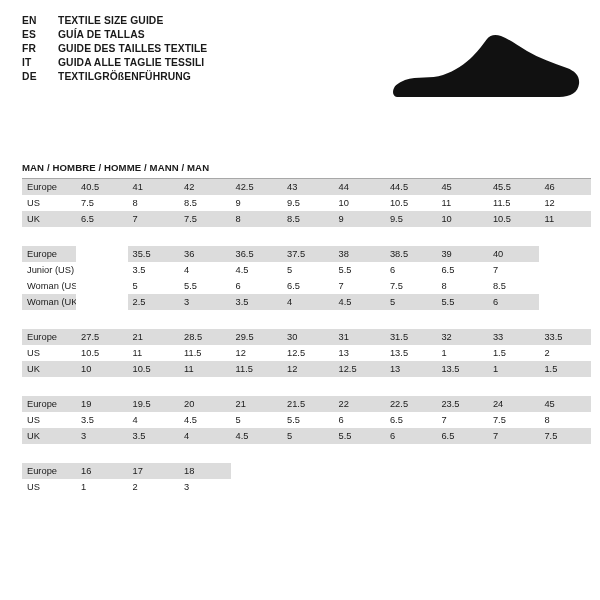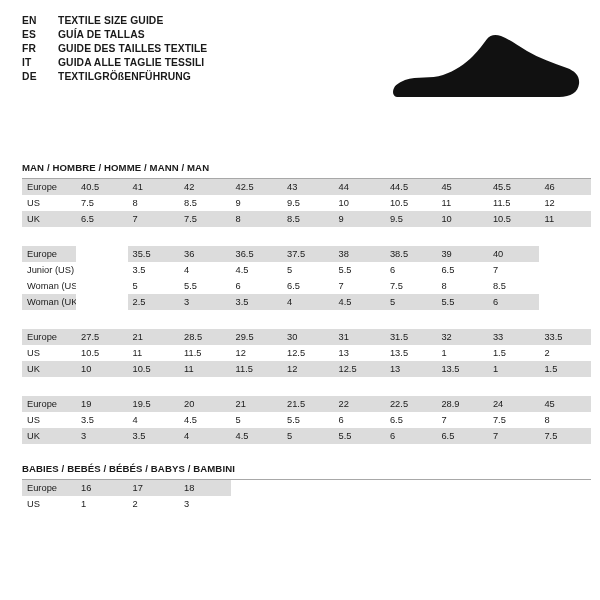--- a/index.html
+++ b/index.html
@@ -346,21 +346,21 @@
       <tbody>
         <tr class="shaded">
           <td class="label">Europe</td>
           <td class="val">19</td>
           <td class="val">19.5</td>
           <td class="val">20</td>
           <td class="val">21</td>
           <td class="val">21.5</td>
           <td class="val">22</td>
           <td class="val">22.5</td>
-          <td class="val">28.9</td>
+          <td class="val">23.5</td>
           <td class="val">24</td>
           <td class="val">45</td>
         </tr>
         <tr>
           <td class="label">US</td>
           <td class="val">3.5</td>
           <td class="val">4</td>
           <td class="val">4.5</td>
           <td class="val">5</td>
           <td class="val">5.5</td>
@@ -381,21 +381,20 @@
           <td class="val">6</td>
           <td class="val">6.5</td>
           <td class="val">7</td>
           <td class="val">7.5</td>
         </tr>
       </tbody>
     </table>
   </div>
 
   <div class="group">
-    <div class="group-title">BABIES / BEBÉS / BÉBÉS / BABYS / BAMBINI</div>
     <table class="size">
       <colgroup>
         <col style="width:9.5%">
           <col style="width:9.05%">
           <col style="width:9.05%">
           <col style="width:9.05%">
           <col style="width:9.05%">
         <col style="width:9.05%">
           <col style="width:9.05%">
           <col style="width:9.05%">

